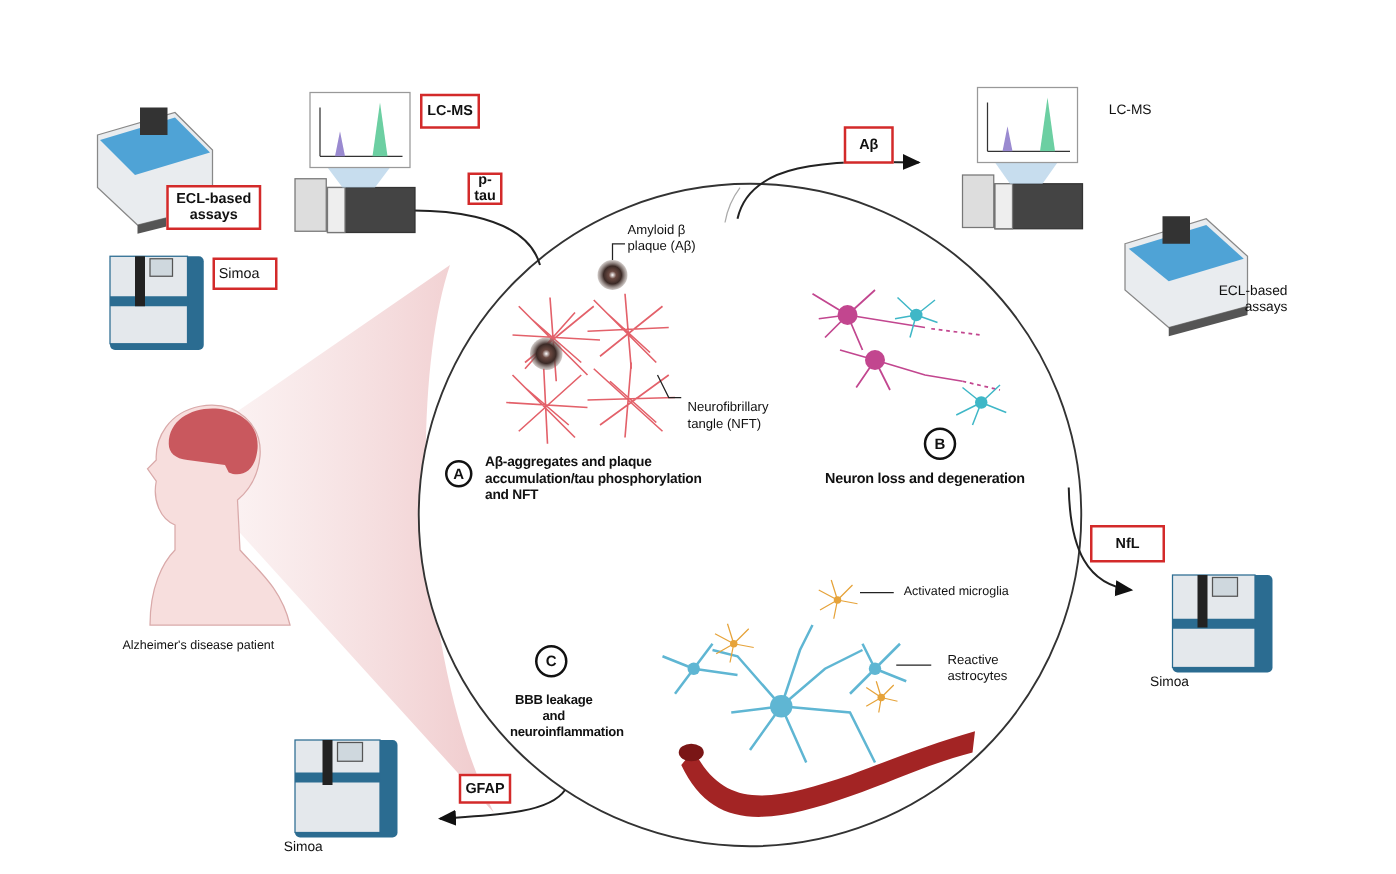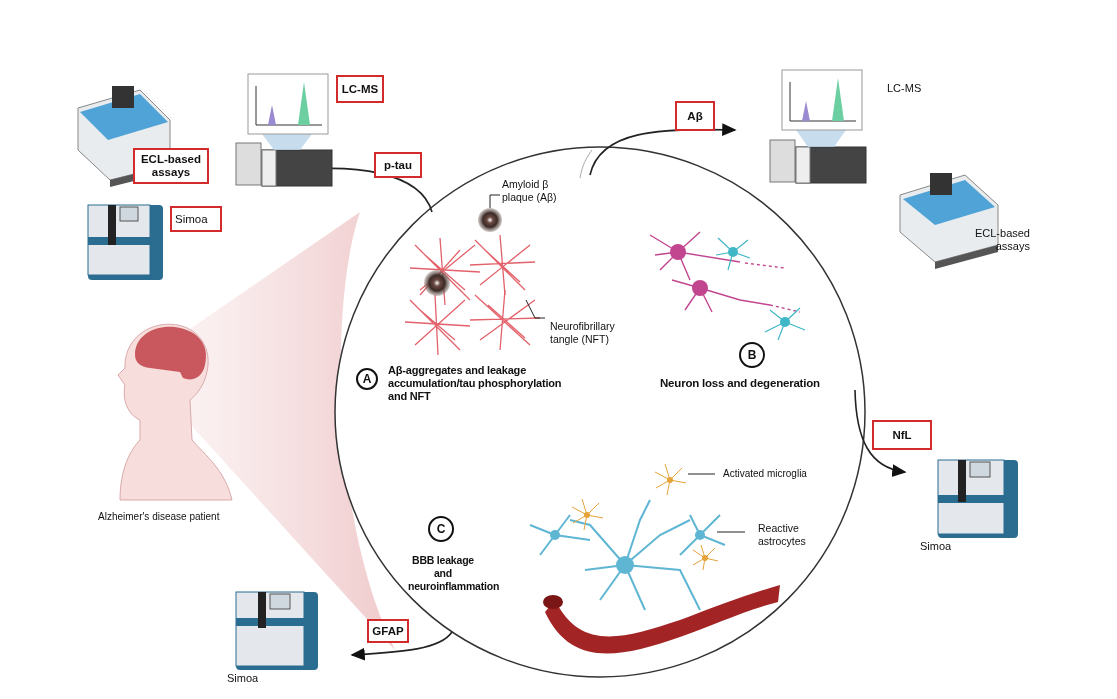--- a/index.html
+++ b/index.html
@@ -162,21 +162,21 @@
   </g>
 </svg>
 
 <div class="redbox" style="left:336px;top:75px;width:48px;height:28px;">LC-MS</div>
 <div class="redbox" style="left:133px;top:148px;width:76px;height:36px;flex-direction:column;">
   <span>ECL-based</span>
   <span>assays</span>
 </div>
 <div class="redbox" style="left:170px;top:206px;width:52px;height:26px;justify-content:flex-start;padding-left:3px;font-weight:normal;">Simoa</div>
 
-<div class="redbox" style="left:374px;top:152px;width:48px;height:26px;">p-tau</div>
+<div class="redbox" style="left:374px;top:138px;width:28px;height:26px;">p-tau</div>
 <div class="redbox" style="left:675px;top:101px;width:40px;height:30px;">Aβ</div>
 <div class="redbox" style="left:872px;top:420px;width:60px;height:30px;">NfL</div>
 <div class="redbox" style="left:367px;top:619px;width:42px;height:24px;">GFAP</div>
 
 <div class="plain" style="left:887px;top:82px;font-size:11px;">LC-MS</div>
 <div class="plain" style="left:960px;top:227px;text-align:right;width:70px;">
   <div>ECL-based</div>
   <div>assays</div>
 </div>
 
@@ -189,21 +189,21 @@
 <div class="plain" style="left:502px;top:178px;font-size:10.5px;">
   <div>Amyloid β</div>
   <div>plaque (Aβ)</div>
 </div>
 <div class="plain" style="left:550px;top:320px;font-size:10.5px;">
   <div>Neurofibrillary</div>
   <div>tangle (NFT)</div>
 </div>
 <div class="circlelbl" style="left:356px;top:368px;">A</div>
 <div class="lbl" style="left:388px;top:364px;">
-  <div>Aβ-aggregates and leakage</div>
+  <div>Aβ-aggregates and plaque</div>
   <div>accumulation/tau phosphorylation</div>
   <div>and NFT</div>
 </div>
 
 <div class="circlelbl" style="left:739px;top:342px;width:26px;height:26px;">B</div>
 <div class="lbl" style="left:660px;top:377px;font-size:11.5px;">Neuron loss and degeneration</div>
 
 <div class="circlelbl" style="left:428px;top:516px;width:26px;height:26px;">C</div>
 <div class="lbl" style="left:408px;top:554px;text-align:center;width:70px;font-size:10.5px;">
   <div>BBB leakage and</div>

